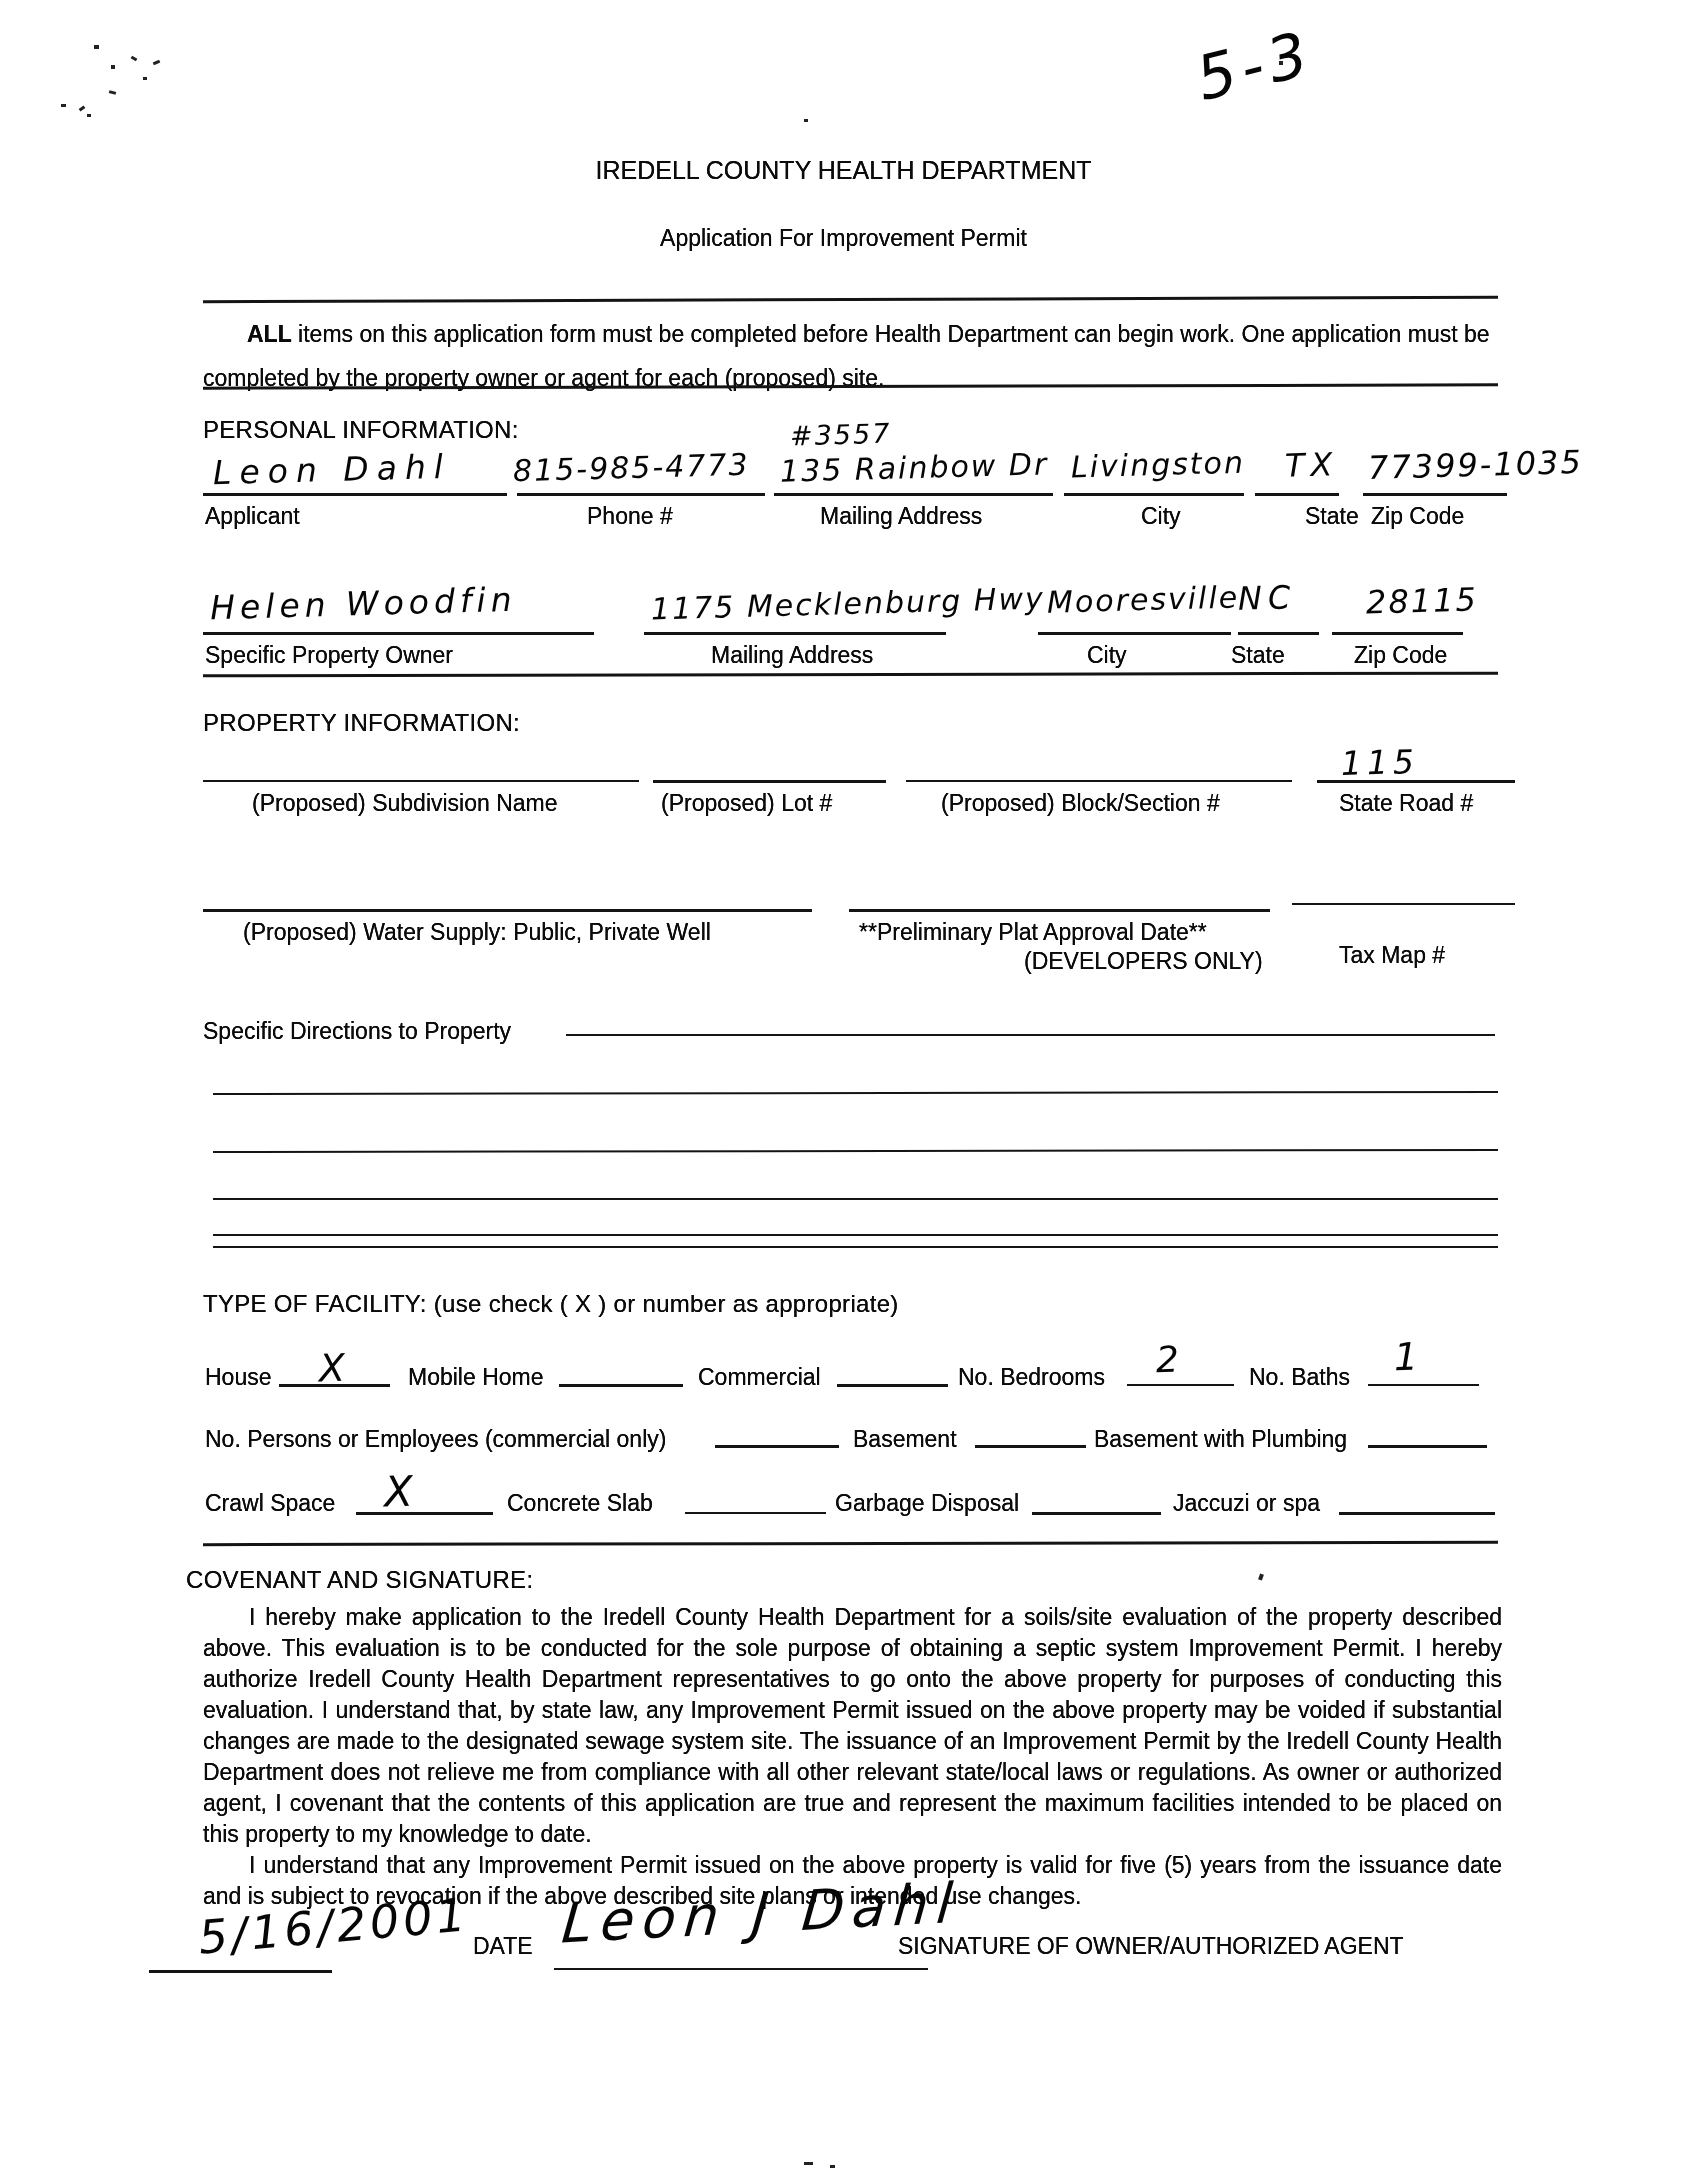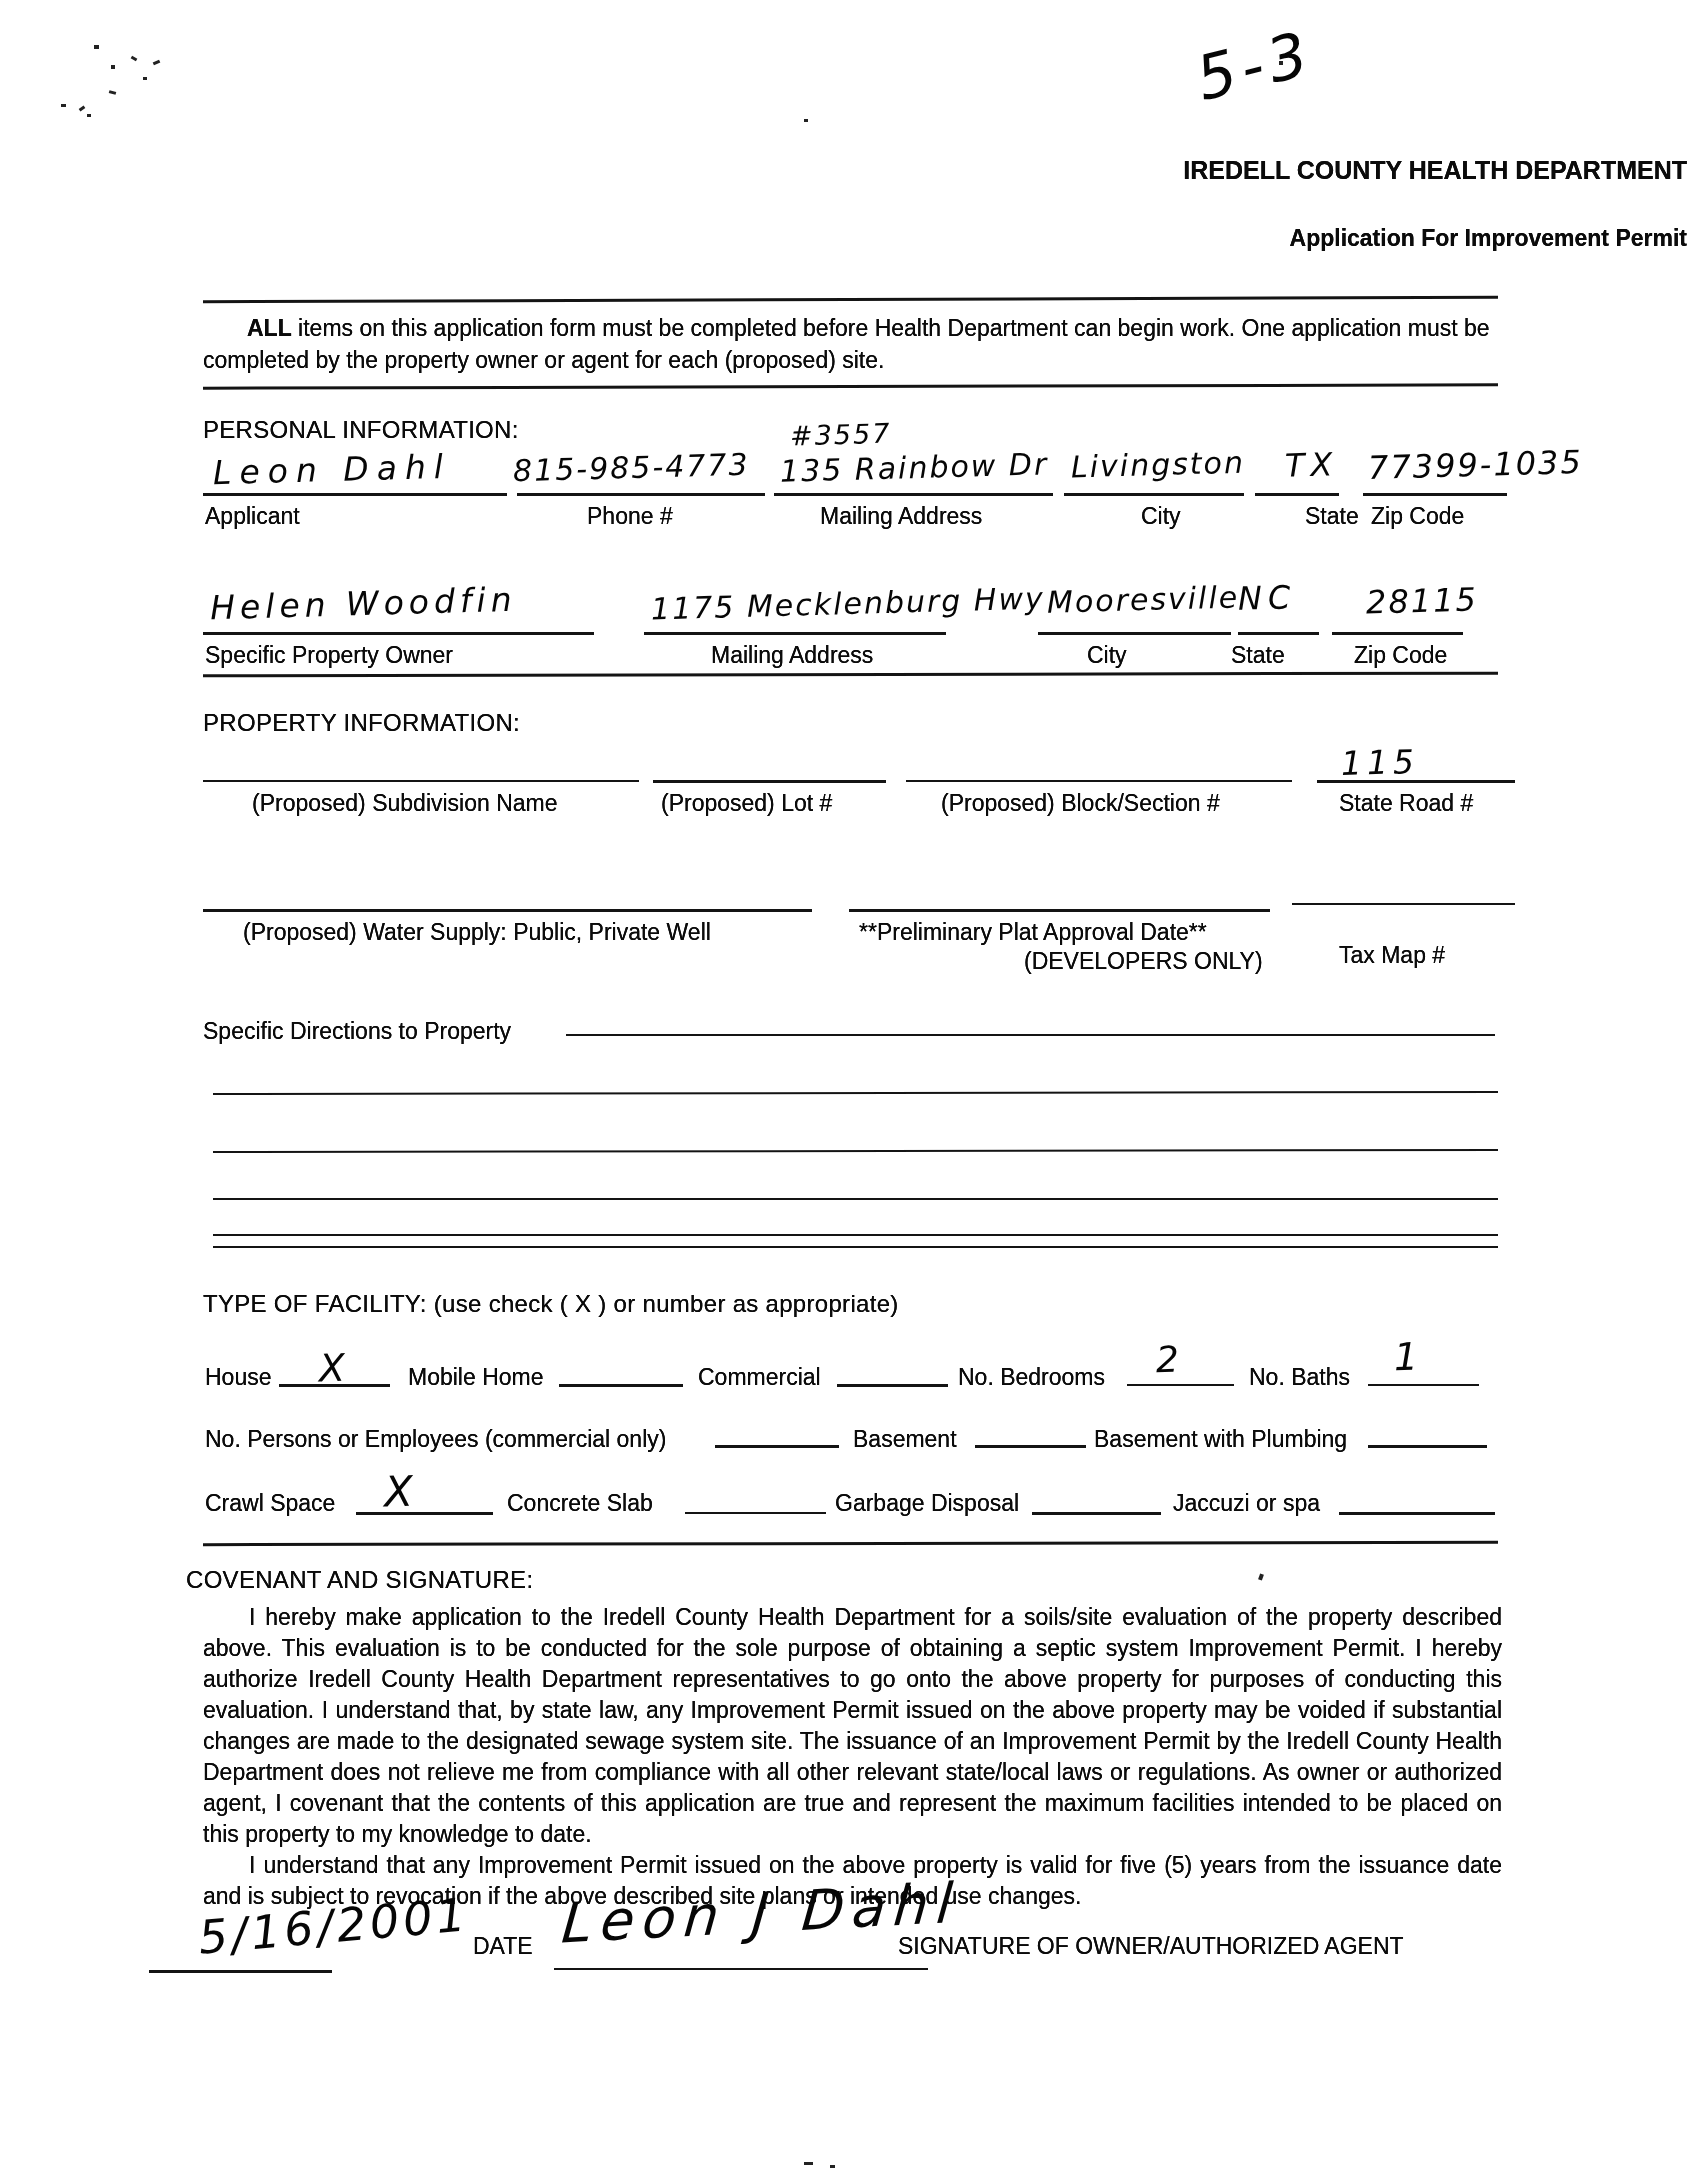--- a/index.html
+++ b/index.html
@@ -4,21 +4,21 @@
 <style>
   html,body{margin:0;padding:0;background:#e8e8e8;}
   .page{
     position:relative;width:1687px;height:2175px;background:#ffffff;
     font-family:"Liberation Sans",sans-serif;color:#0b0b0b;overflow:hidden;
   }
   .abs{position:absolute;}
   .printed{text-shadow:0 0 0.6px #000;}
   .lbl{font-size:23px;white-space:nowrap;}
   .sect{font-size:24px;letter-spacing:0.3px;white-space:nowrap;}
-  .title{width:100%;text-align:right;font-weight:bold;white-space:nowrap;}
+  .title{width:100%;text-align:center;font-weight:normal;white-space:nowrap;}
   .fline{position:absolute;border-bottom:3px solid #141414;height:0;}
   .fline.thin{border-bottom-width:2px;}
   .rule{position:absolute;background:#141414;height:3px;}
   .hw{
     font-family:"DejaVu Sans",sans-serif;font-style:italic;color:#060606;
     white-space:nowrap;transform:rotate(-1.6deg);letter-spacing:2px;
   }
   .hw-big{letter-spacing:3px;}
   .speck{position:absolute;background:#222;}
   .para{font-size:23px;line-height:31px;text-align:justify;}
@@ -43,21 +43,21 @@
   <div class="speck" style="left:830px;top:2165px;width:5px;height:3px;"></div>
   <div class="speck" style="left:1279px;top:61px;width:4px;height:4px;"></div>
   <div class="speck" style="left:804px;top:119px;width:4px;height:3px;"></div>
 
   <div class="abs hw" style="left:1196px;top:30px;font-size:61px;transform:rotate(-14deg);letter-spacing:6px;">5-3</div>
 
   <div class="abs title printed" style="top:156px;font-size:25px;">IREDELL COUNTY HEALTH DEPARTMENT</div>
   <div class="abs title printed" style="top:225px;font-size:23px;">Application For Improvement Permit</div>
 
   <div class="rule" style="left:203px;top:298px;width:1295px;transform:rotate(-0.2deg);"></div>
-  <div class="abs printed" style="left:203px;top:312px;width:1302px;font-size:23px;line-height:32px;text-indent:44px;">
+  <div class="abs printed" style="left:203px;top:312px;width:1302px;font-size:23px;line-height:44px;text-indent:44px;">
     <b>ALL</b><span> items on this application form must be completed before Health Department can begin work. One application must be completed by the property owner or agent for each (proposed) site.</span>
   </div>
   <div class="rule" style="left:203px;top:385px;width:1295px;transform:rotate(-0.15deg);"></div>
 
   <div class="abs sect printed" style="left:203px;top:416px;">PERSONAL INFORMATION:</div>
 
   <div class="abs hw" style="left:790px;top:419px;font-size:27px;">#3557</div>
   <div class="abs hw hw-big" style="left:213px;top:450px;font-size:33px;letter-spacing:8px;">Leon Dahl</div>
   <div class="abs hw" style="left:513px;top:450px;font-size:30px;">815-985-4773</div>
   <div class="abs hw" style="left:780px;top:450px;font-size:30px;">135 Rainbow Dr</div>

